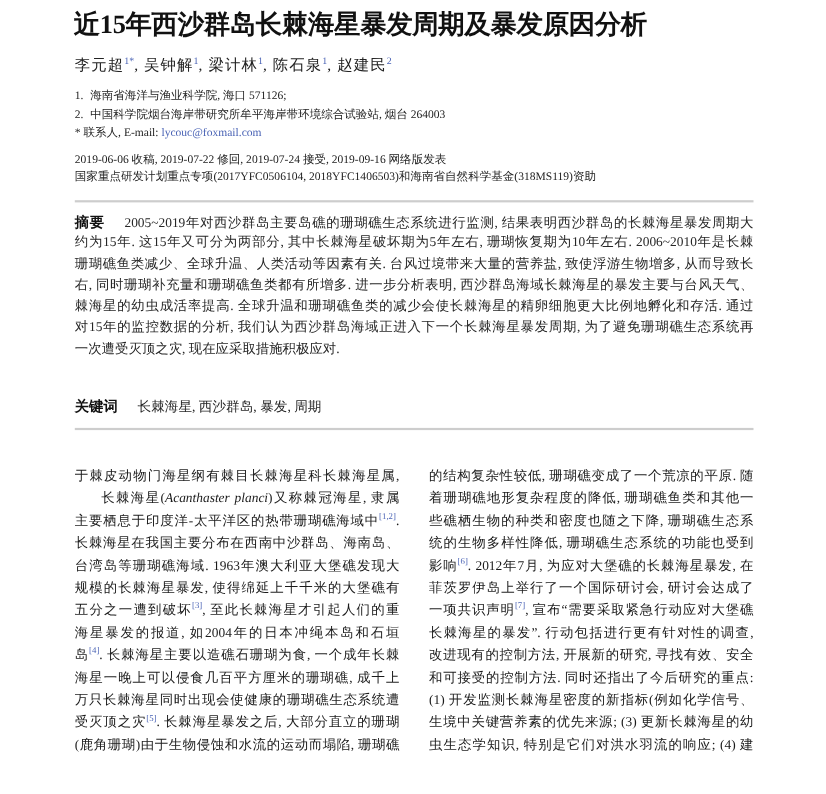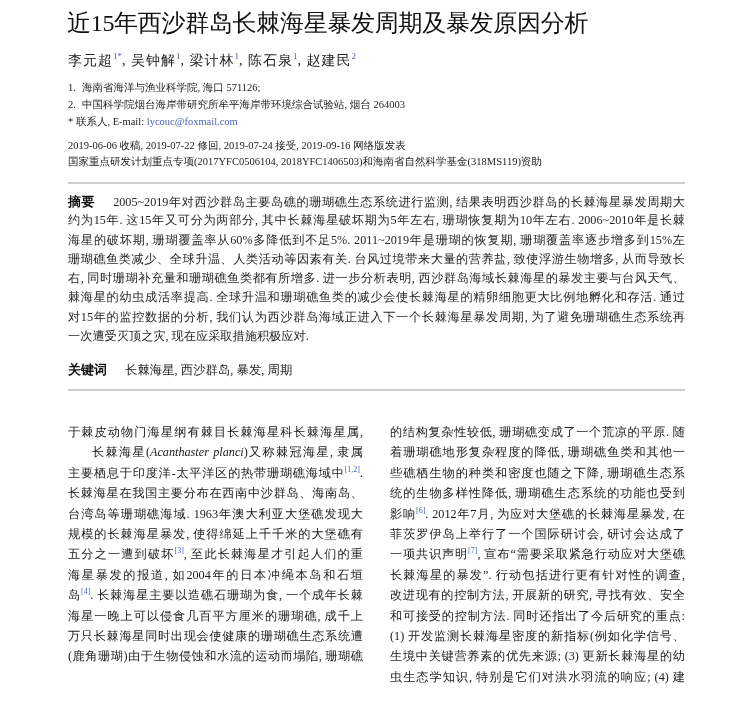--- a/index.html
+++ b/index.html
@@ -3,21 +3,21 @@
 <meta charset="utf-8">
 <style>
   html, body { margin: 0; padding: 0; }
   body {
     width: 751px; height: 722px; overflow: hidden; position: relative;
     background: #ffffff; color: #1c1c1c;
     font-family: "Liberation Serif", "DejaVu Serif", serif;
   }
   .title {
     position: absolute; left: 67px; top: 8px;
-    font-size: 24px; line-height: 30px; font-weight: normal;
+    font-size: 24px; line-height: 30px; font-weight: bold;
     letter-spacing: -0.3px; color: #111;
     white-space: nowrap;
   }
   .authors {
     position: absolute; left: 68px; top: 51px;
     font-size: 14px; line-height: 20px; letter-spacing: 1px;
     white-space: nowrap; color: #222;
   }
   sup.mark {
     color: #4a63b5; font-size: 9px; letter-spacing: 0;
@@ -82,21 +82,20 @@
 <div class="meta pub">
   <div>2019-06-06 收稿, 2019-07-22 修回, 2019-07-24 接受, 2019-09-16 网络版发表</div>
   <div>国家重点研发计划重点专项(2017YFC0506104, 2018YFC1406503)和海南省自然科学基金(318MS119)资助</div>
 </div>
 
 <div class="rule r1"></div>
 
 <div class="abstract">
   <div class="line"><span class="label">摘要</span><span>2005~2019年对西沙群岛主要岛礁的珊瑚礁生态系统进行监测, 结果表明西沙群岛的长棘海星暴发周期大</span></div>
   <div class="line">约为15年. 这15年又可分为两部分, 其中长棘海星破坏期为5年左右, 珊瑚恢复期为10年左右. 2006~2010年是长棘</div>
-  <div class="line">海星的破坏期, 珊瑚覆盖率从60%多降低到不足5%. 2011~2019年是珊瑚的恢复期, 珊瑚覆盖率逐步增多到15%左</div>
   <div class="line">珊瑚礁鱼类减少、全球升温、人类活动等因素有关. 台风过境带来大量的营养盐, 致使浮游生物增多, 从而导致长</div>
   <div class="line">右, 同时珊瑚补充量和珊瑚礁鱼类都有所增多. 进一步分析表明, 西沙群岛海域长棘海星的暴发主要与台风天气、</div>
   <div class="line">棘海星的幼虫成活率提高. 全球升温和珊瑚礁鱼类的减少会使长棘海星的精卵细胞更大比例地孵化和存活. 通过</div>
   <div class="line">对15年的监控数据的分析, 我们认为西沙群岛海域正进入下一个长棘海星暴发周期, 为了避免珊瑚礁生态系统再</div>
   <div class="line last">一次遭受灭顶之灾, 现在应采取措施积极应对.</div>
 </div>
 
 <div class="keywords"><span class="label">关键词</span><span>长棘海星, 西沙群岛, 暴发, 周期</span></div>
 
 <div class="rule r2"></div>
@@ -106,20 +105,21 @@
   <div class="line indent"><span>长棘海星(</span><span class="it">Acanthaster planci</span><span>)又称棘冠海星, 隶属</span></div>
   <div class="line"><span>主要栖息于印度洋-太平洋区的热带珊瑚礁海域中</span><sup class="cite">[1,2]</sup><span>.</span></div>
   <div class="line">长棘海星在我国主要分布在西南中沙群岛、海南岛、</div>
   <div class="line">台湾岛等珊瑚礁海域. 1963年澳大利亚大堡礁发现大</div>
   <div class="line">规模的长棘海星暴发, 使得绵延上千千米的大堡礁有</div>
   <div class="line"><span>五分之一遭到破坏</span><sup class="cite">[3]</sup><span>, 至此长棘海星才引起人们的重</span></div>
   <div class="line">海星暴发的报道, 如2004年的日本冲绳本岛和石垣</div>
   <div class="line"><span>岛</span><sup class="cite">[4]</sup><span>. 长棘海星主要以造礁石珊瑚为食, 一个成年长棘</span></div>
   <div class="line">海星一晚上可以侵食几百平方厘米的珊瑚礁, 成千上</div>
   <div class="line">万只长棘海星同时出现会使健康的珊瑚礁生态系统遭</div>
+  <div class="line"><span>受灭顶之灾</span><sup class="cite">[5]</sup><span>. 长棘海星暴发之后, 大部分直立的珊瑚</span></div>
   <div class="line">(鹿角珊瑚)由于生物侵蚀和水流的运动而塌陷, 珊瑚礁</div>
 </div>
 
 <div class="col right">
   <div class="line">的结构复杂性较低, 珊瑚礁变成了一个荒凉的平原. 随</div>
   <div class="line">着珊瑚礁地形复杂程度的降低, 珊瑚礁鱼类和其他一</div>
   <div class="line">些礁栖生物的种类和密度也随之下降, 珊瑚礁生态系</div>
   <div class="line">统的生物多样性降低, 珊瑚礁生态系统的功能也受到</div>
   <div class="line"><span>影响</span><sup class="cite">[6]</sup><span>. 2012年7月, 为应对大堡礁的长棘海星暴发, 在</span></div>
   <div class="line">菲茨罗伊岛上举行了一个国际研讨会, 研讨会达成了</div>

